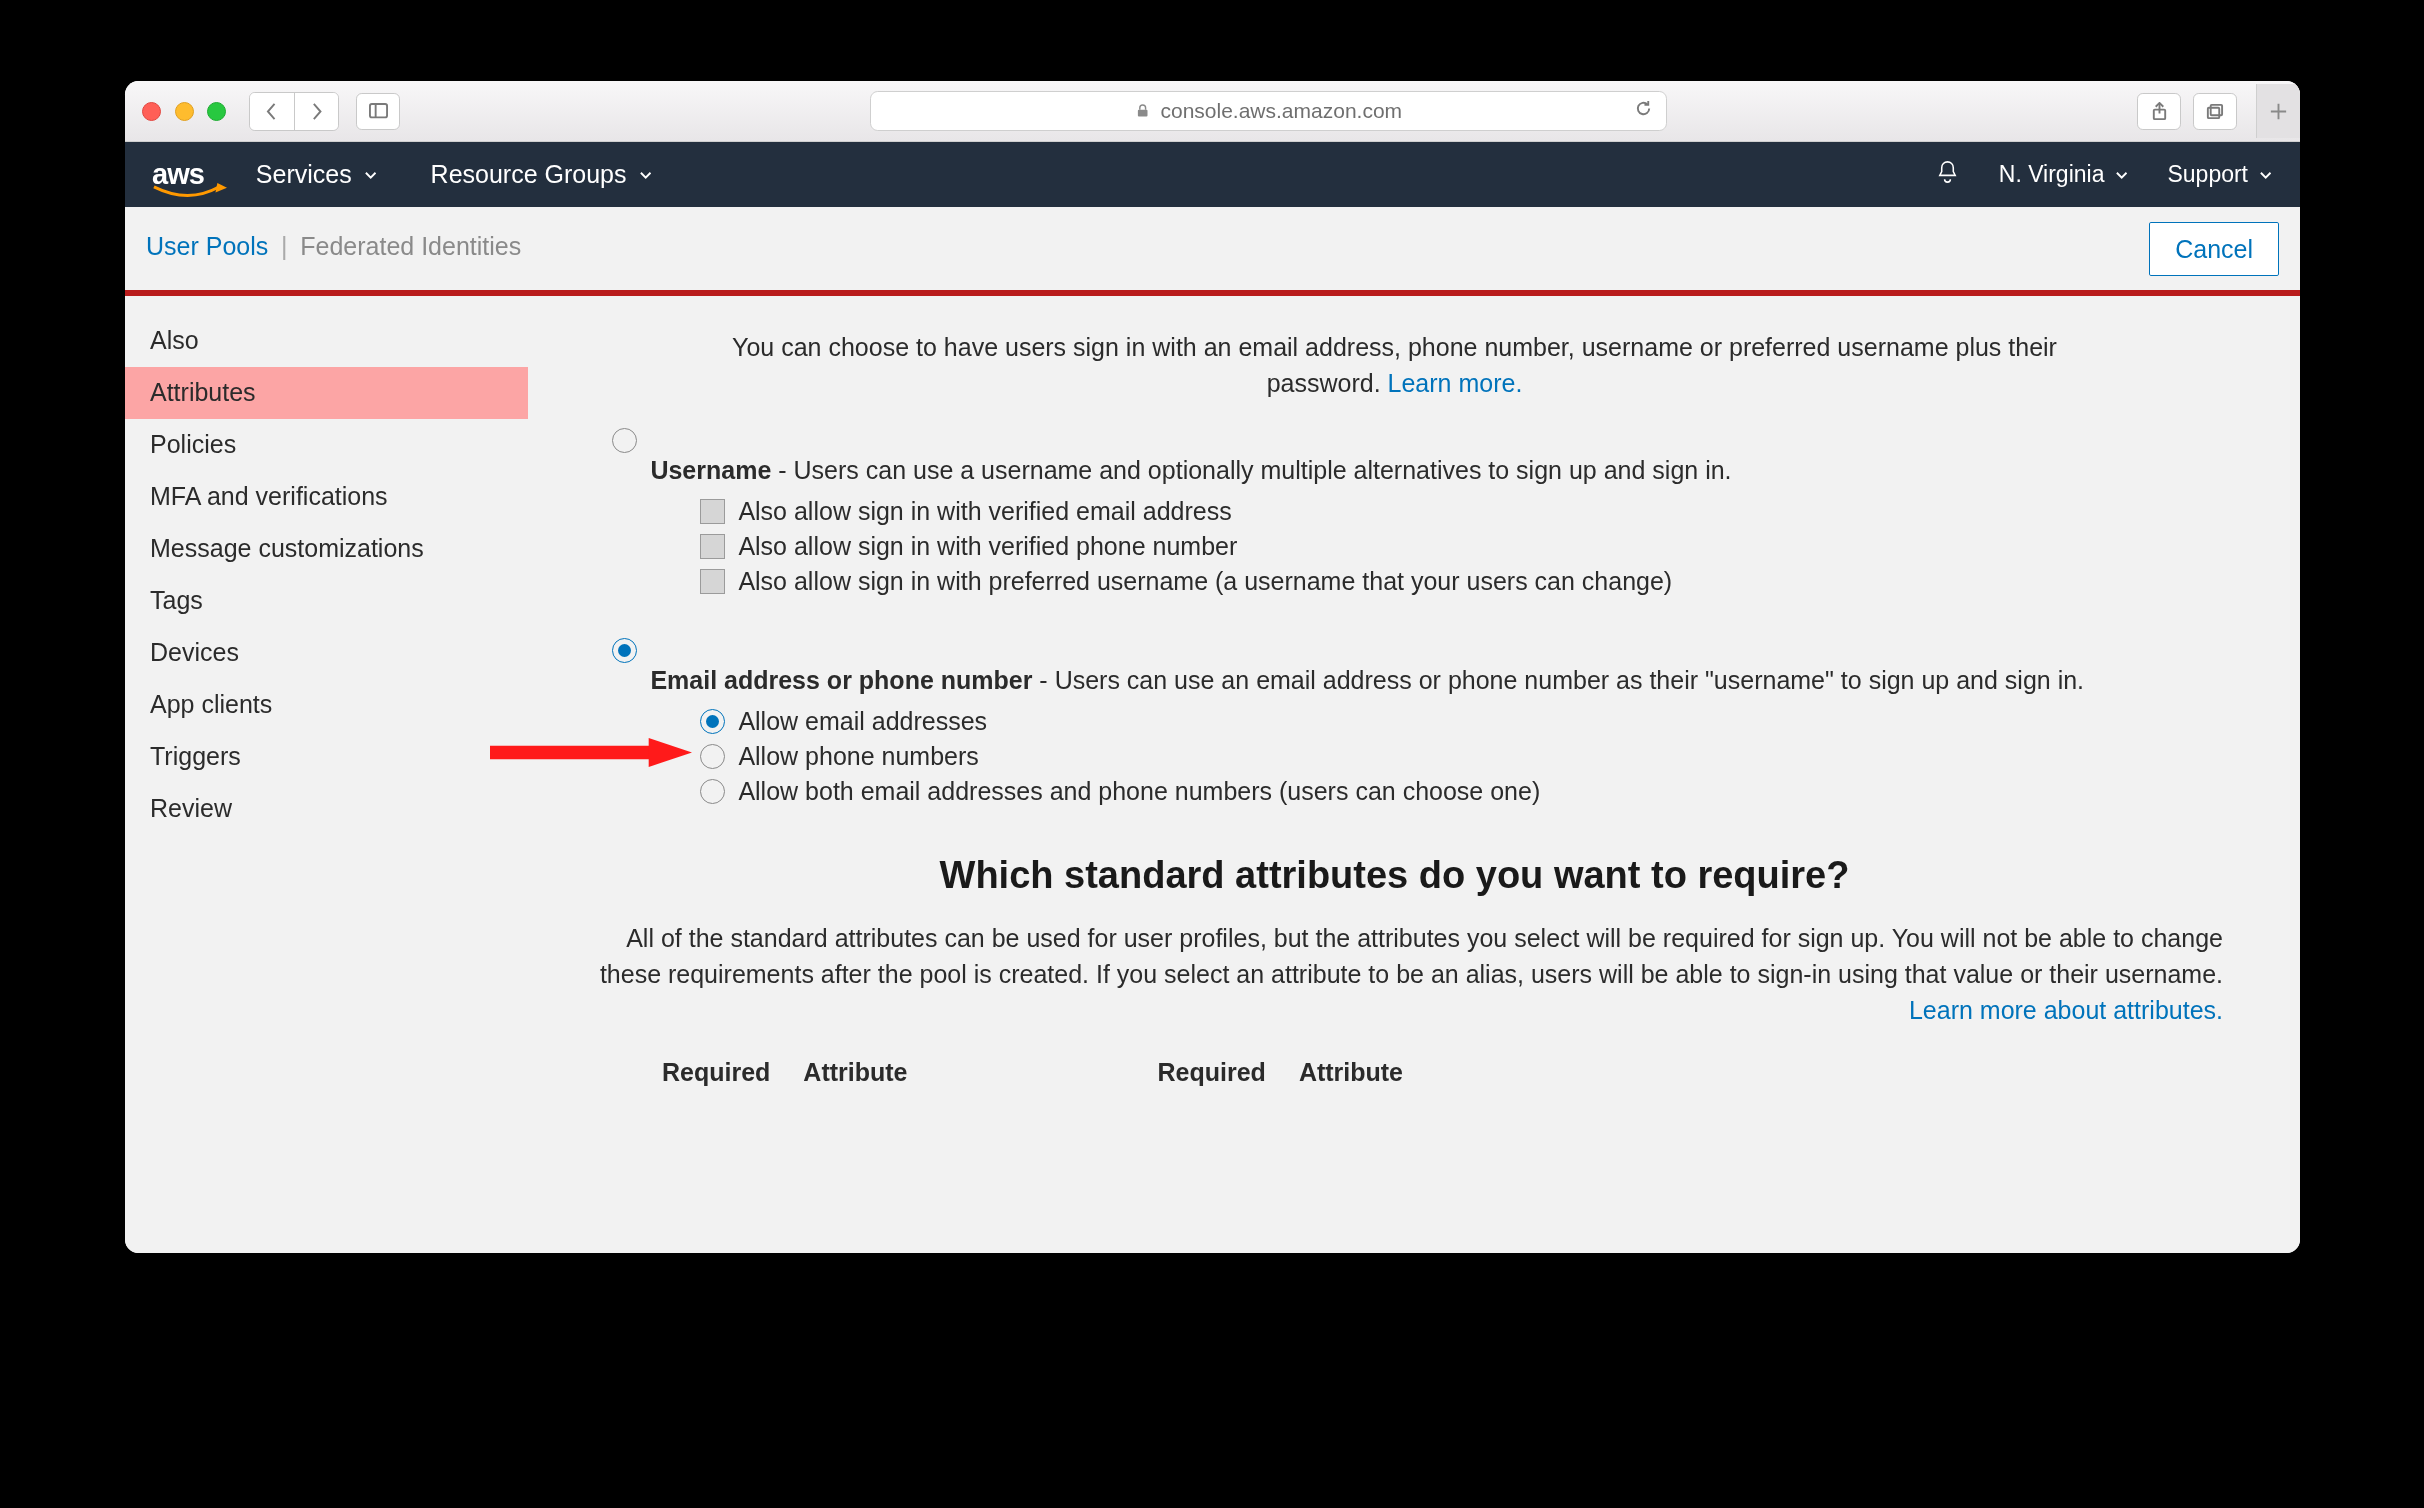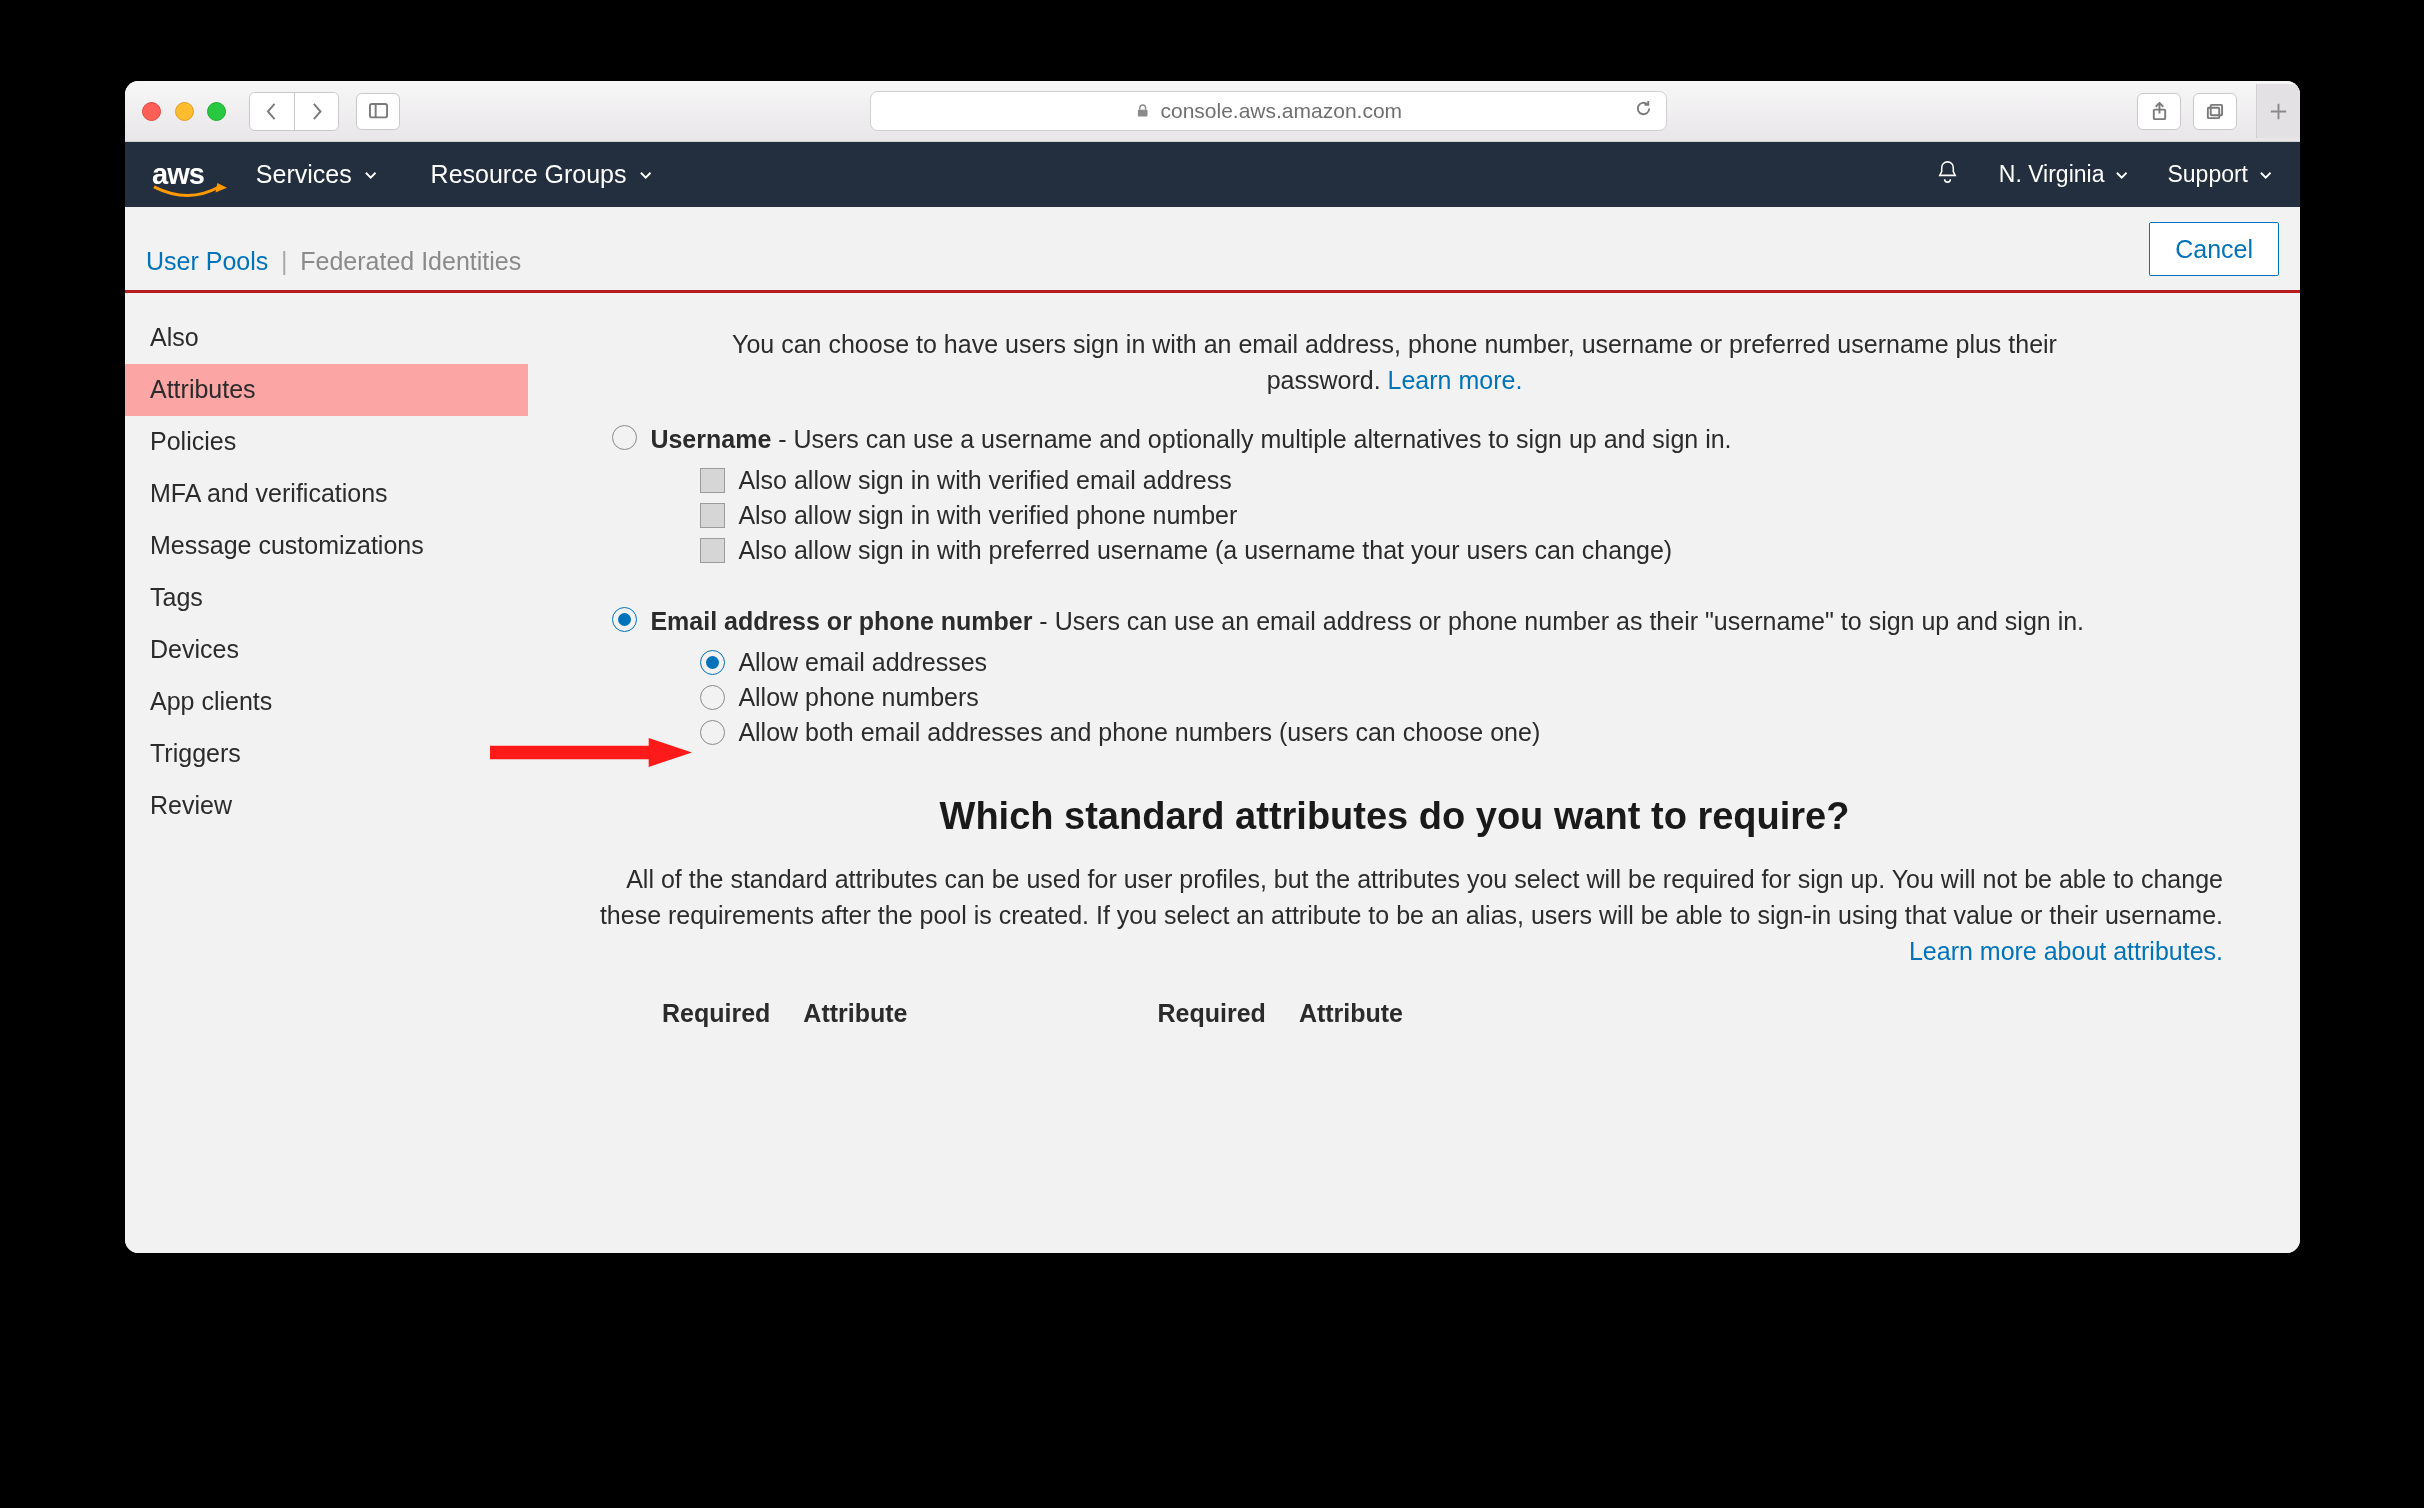--- a/index.html
+++ b/index.html
@@ -58,39 +58,39 @@
   .aws-nav{height:65px;background:#232f3e;display:flex;align-items:center;padding:0 27px;color:#fff;}
   .aws-logo{font-weight:700;font-size:29px;color:#fff;letter-spacing:-1px;position:relative;}
   .aws-logo .smile{position:absolute;left:0;bottom:-9.6px;width:75px;height:17.3px;}
   .nav-item{margin-left:52px;font-size:25px;display:flex;align-items:center;gap:11.5px;}
   .nav-item .chev, .nav-right .chev{width:15.4px;height:15.4px;}
   .nav-spacer{flex:1;}
   .nav-right{display:flex;align-items:center;gap:38px;font-size:23px;}
   .bell svg{width:27px;height:27px;stroke:#fff;fill:none;stroke-width:1.6;}
 
   
-  .crumb-row{background:#f2f2f2;border-bottom:3px solid #b91c1c;padding:9.6px 21px 13.4px 21px;display:flex;align-items:flex-end;justify-content:space-between;}
+  .crumb-row{background:#f2f2f2;border-bottom:6px solid #b91c1c;padding:9.6px 21px 13.4px 21px;display:flex;align-items:center;justify-content:space-between;}
   .crumbs{font-size:25px;}
   .crumbs a{color:#0073bb;text-decoration:none;}
   .crumbs .sep{color:#aaa;margin:0 5.8px;}
   .crumbs .muted{color:#8a8a8a;}
   .page-title{font-size:42px;font-weight:700;color:#1a1a1a;margin-top:3.8px;}
   .cancel-btn{border:1.9px solid #0073bb;color:#0073bb;background:#fff;padding:11.5px 25px;font-size:25px;border-radius:1.9px;margin-top:5.8px;}
 
   
   .content{flex:1;display:flex;overflow:hidden;background:#f2f2f2;}
   .sidebar{width:403px;padding-top:19px;}
   .side-item{padding:11.5px 25px;font-size:25px;color:#2b2b2b;cursor:pointer;}
   .side-item.active{background:#fca5a5;}
   .main{flex:1;overflow:auto;padding:25px 77px 38px 38px;position:relative;}
   .main h1{font-size:38px;font-weight:700;text-align:center;margin:5.8px 0 23px;color:#1a1a1a;}
   .lead{font-size:25px;text-align:center;color:#2b2b2b;line-height:1.45;max-width:1383px;margin:8px auto 23px;}
   .lead a{color:#0073bb;text-decoration:none;}
   .option{display:flex;align-items:flex-start;gap:13.4px;font-size:25px;color:#2b2b2b;margin-bottom:7.7px;}
-  .option .desc{line-height:1.5;}
+  .option .desc{line-height:1.5;margin-top:28px;}
   .option strong{font-weight:700;}
   .sub-options{margin-left:88px;margin-top:5.8px;}
   .sub-option{display:flex;align-items:center;gap:13.4px;font-size:25px;color:#2b2b2b;margin:5.8px 0;}
   .checkbox{width:25px;height:25px;border:1px solid #9b9b9b;background:#d6d6d6;flex-shrink:0;}
   .radio{width:25px;height:25px;border:1.9px solid #8a8a8a;border-radius:50%;flex-shrink:0;display:flex;align-items:center;justify-content:center;margin-top:3.8px;}
   .radio.sel{border-color:#0073bb;}
   .radio.sel::after{content:"";width:13.4px;height:13.4px;border-radius:50%;background:#0073bb;}
   .sub-radio{margin-top:0;}
   .block{margin:0 46px 23px 46px;}
 

